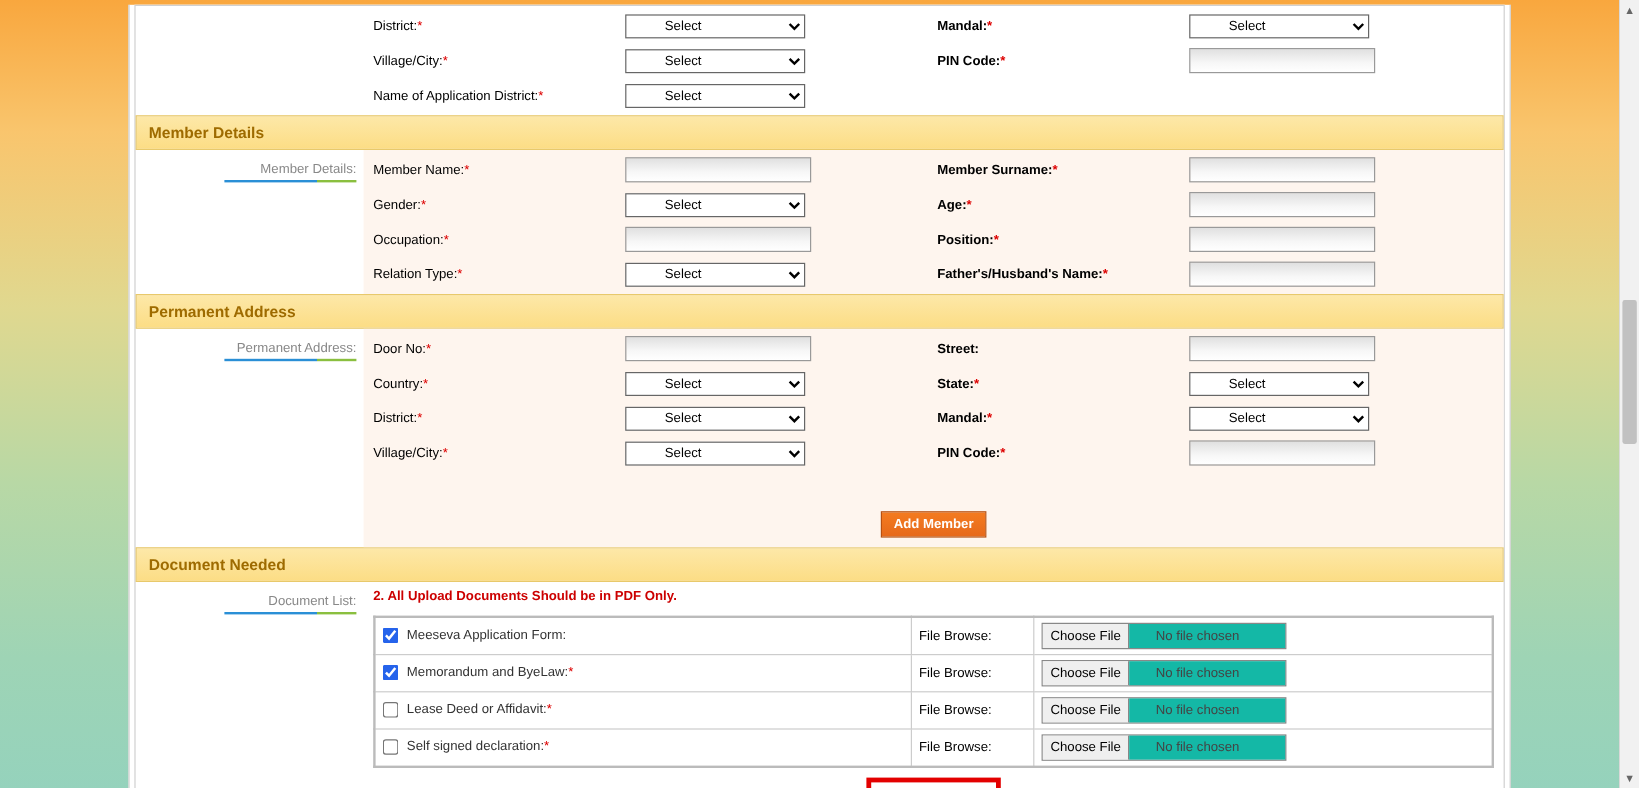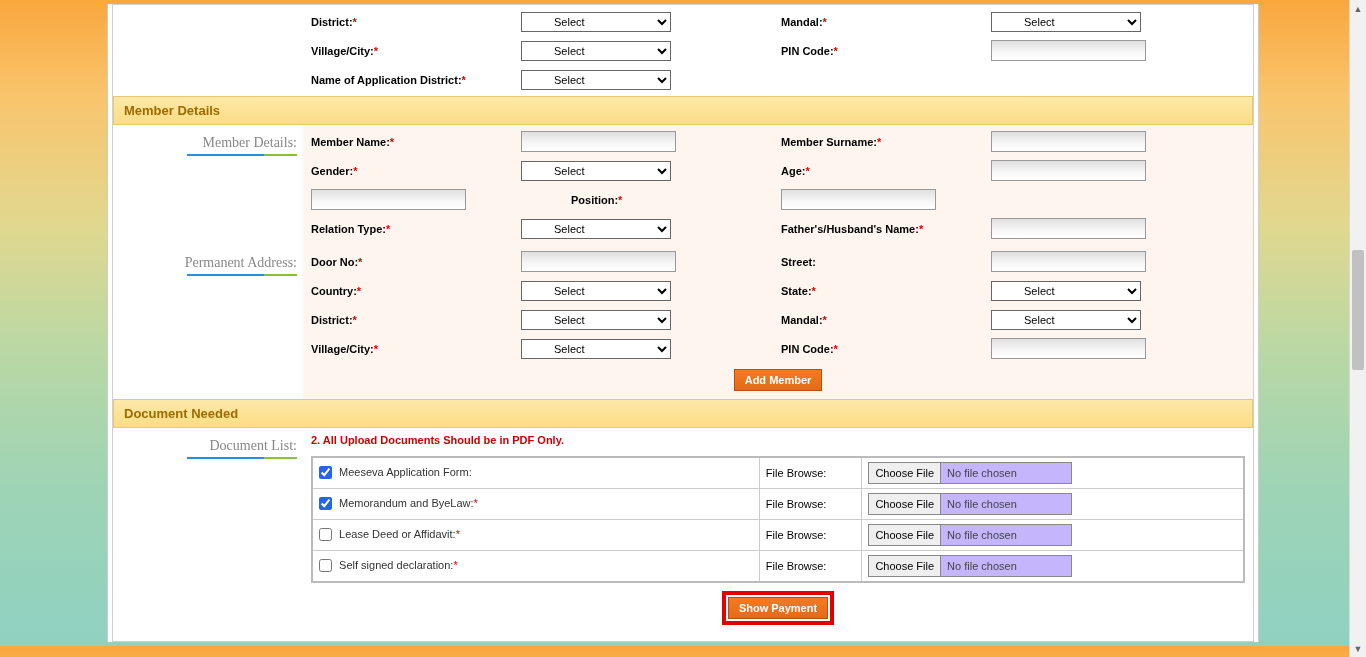--- a/index.html
+++ b/index.html
@@ -31,23 +31,22 @@
     padding: 6px 10px;
   }
   .section-body {
     display: flex;
   }
   .side-label {
     width: 190px;
     text-align: right;
     padding: 10px 6px 0 0;
     color: #888;
-    font-size: 14px;
+    font-size: 11px;
     position: relative;
-    font-family: Liberation Serif, serif;
   }
   .side-label .underline {
     display: block;
     width: 110px;
     height: 2px;
     margin: 3px 0 0 auto;
     background: linear-gradient(90deg, #2a8fd6 0%, #2a8fd6 70%, #8abf3f 70%, #8abf3f 100%);
   }
   .fields {
     flex: 1;
@@ -56,21 +55,21 @@
   .fields.alt {
     background: #fef5ee;
   }
   .row {
     display: flex;
     align-items: center;
     min-height: 29px;
   }
   .cell-label {
     width: 210px;
-    font-weight: bold;
+    font-weight: normal;
     color: #000;
     font-size: 11px;
     padding: 4px 0;
   }
   .cell-input {
     width: 240px;
     padding: 4px 0;
   }
   .cell-label2 {
     width: 230px;
@@ -101,20 +100,21 @@
     padding: 0 3px;
   }
   .btn-orange {
     background: linear-gradient(180deg, #f47b20 0%, #e6691b 100%);
     border: 1px solid #b85010;
     color: #fff;
     font-weight: bold;
     font-size: 11px;
     padding: 4px 10px;
     cursor: pointer;
+    margin-top: 28px;
   }
   .center-row {
     text-align: center;
     padding: 6px 0;
   }
   .doc-notes {
     color: #c00;
     font-weight: bold;
     font-size: 11px;
     padding: 2px 0 6px 0;
@@ -152,23 +152,23 @@
   .file-ctrl .btn {
     padding: 0 6px;
     height: 100%;
     display: flex;
     align-items: center;
     border-right: 1px solid #888;
     background: #efefef;
     cursor: pointer;
   }
   .file-ctrl .txt {
-    padding: 0 10px 0 6px;
+    padding: 0 10px 0 22px;
     color: #444;
-    background: #c4b5fd;
+    background: #14b8a6;
     height: 100%;
     display: flex;
     align-items: center;
     min-width: 130px;
     margin-top: 26px;
   }
   .show-payment-wrap {
     text-align: center;
     padding: 8px 0 14px;
   }
@@ -243,33 +243,35 @@
           <div class="cell-label2"><span>Member Surname:</span><span class="req">*</span></div>
           <div class="cell-input2"><input class="fld" style=""></div>
         </div>
         <div class="row">
           <div class="cell-label"><span>Gender:</span><span class="req">*</span></div>
           <div class="cell-input"><select class="fld"><option>Select</option></select></div>
           <div class="cell-label2"><span>Age:</span><span class="req">*</span></div>
           <div class="cell-input2"><input class="fld" style=""></div>
         </div>
         <div class="row">
+          <div class="cell-label"><span>Occupation:</span><span class="req">*</span></div>
           <div class="cell-input"><input class="fld" style=""></div>
           <div class="cell-label2"><span>Position:</span><span class="req">*</span></div>
           <div class="cell-input2"><input class="fld" style=""></div>
         </div>
         <div class="row">
           <div class="cell-label"><span>Relation Type:</span><span class="req">*</span></div>
           <div class="cell-input"><select class="fld"><option>Select</option></select></div>
           <div class="cell-label2"><span>Father's/Husband's Name:</span><span class="req">*</span></div>
           <div class="cell-input2"><input class="fld" style=""></div>
         </div>
       </div>
     </div>
 
+    <div class="section-header">Permanent Address</div>
     <div class="section-body">
       <div class="side-label">
         <span>Permanent Address:</span>
         <span class="underline"></span>
       </div>
       <div class="fields alt">
         <div class="row">
           <div class="cell-label"><span>Door No:</span><span class="req">*</span></div>
           <div class="cell-input"><input class="fld" style=""></div>
           <div class="cell-label2"><span>Street:</span></div>

